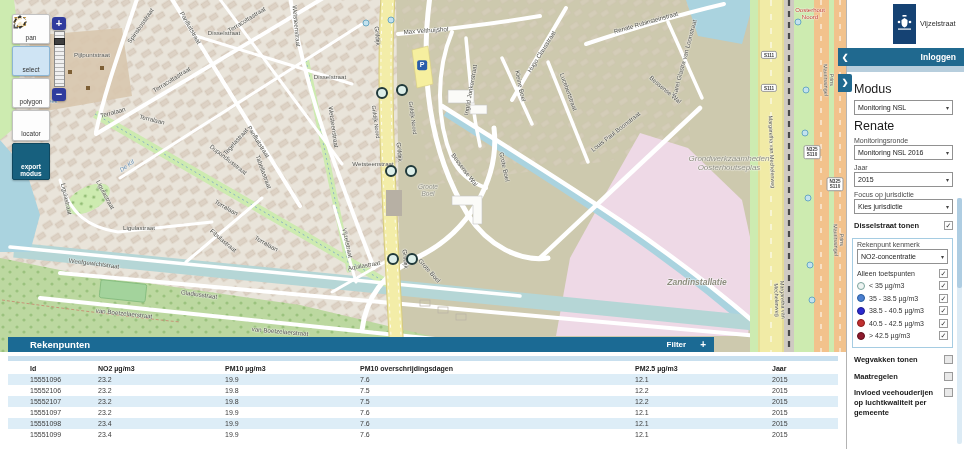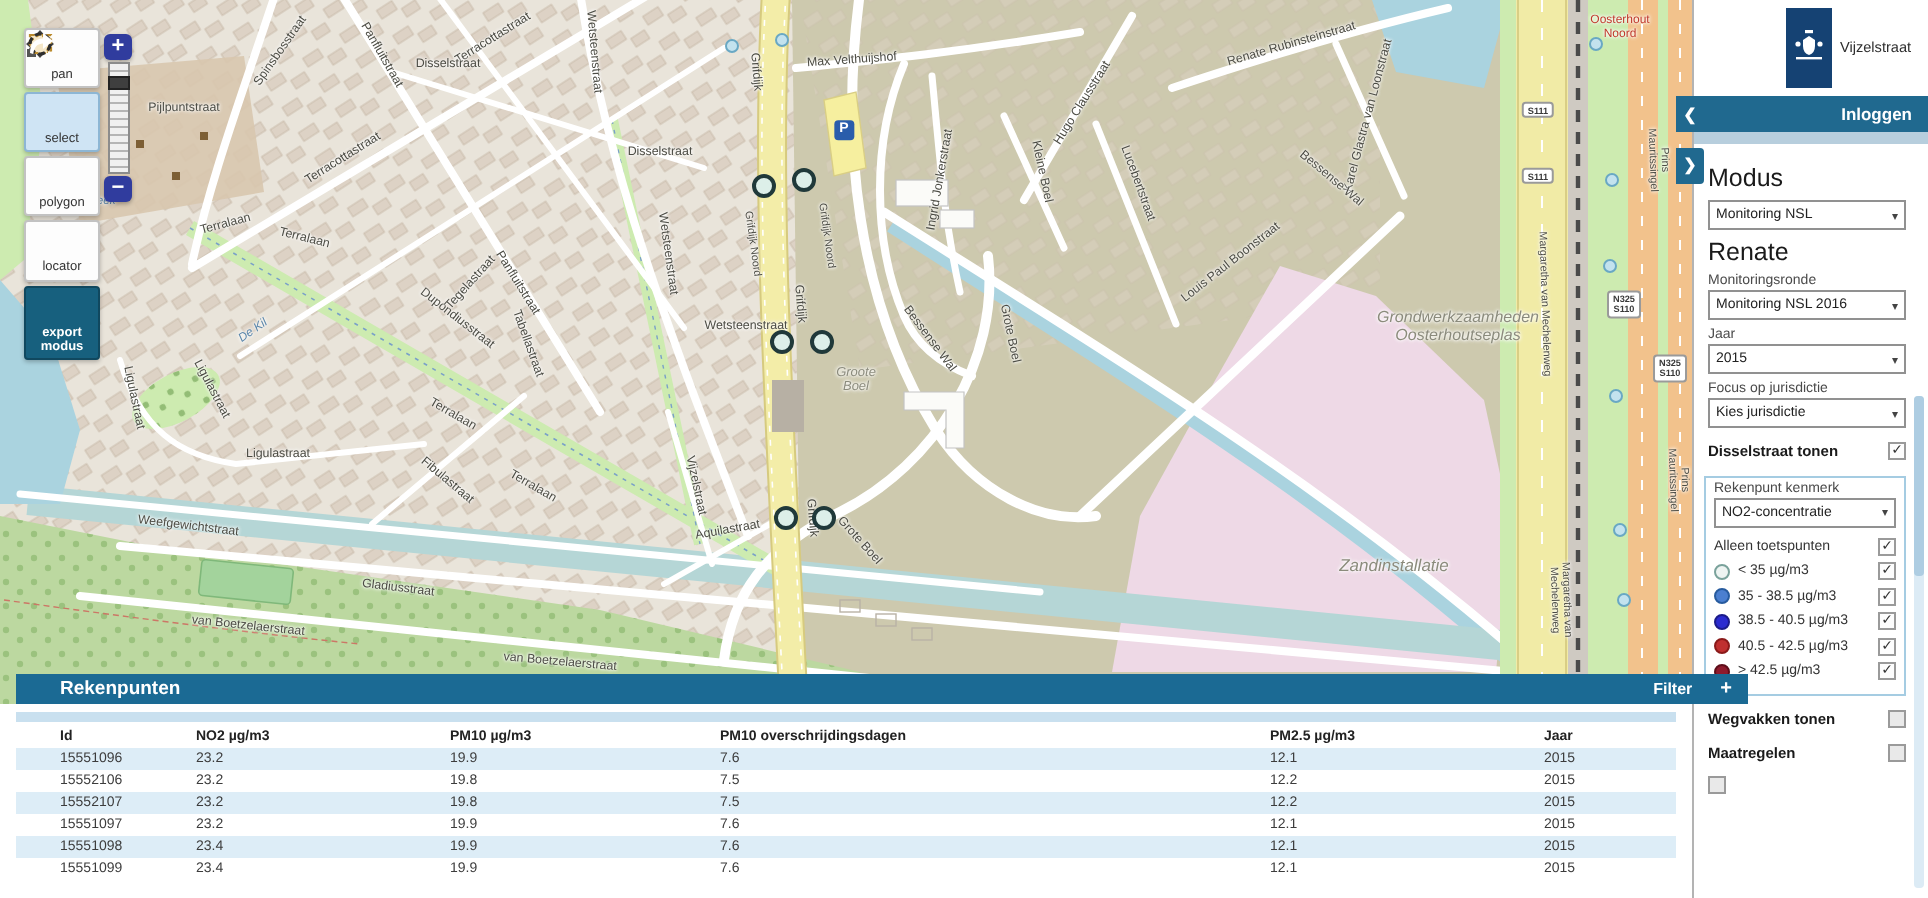--- a/index.html
+++ b/index.html
@@ -64,21 +64,21 @@
   #legend-box{border:1px solid #a5cce2;padding:2px 4px 3px;margin:0 0 2px -2px;}
   .legrow{display:flex;align-items:center;margin:3.5px 0;font-size:7px;color:#333;}
   .legrow .dot{width:6px;height:6px;border-radius:50%;margin-right:4px;border:1.6px solid;flex:0 0 auto;}
   .legrow .llbl{flex:1;}
   #panel-scrollbar{position:absolute;right:2px;top:198px;width:5px;height:246px;background:#dcebf5;border-radius:2px;}
   #panel-scrollbar .thumb{width:5px;height:90px;background:#aecde2;border-radius:2px;}
 
   
   #tablewrap{position:absolute;left:0;top:337px;width:846px;height:112px;}
   #twhite{position:absolute;left:0;top:15px;right:0;bottom:0;background:#fff;}
-  #tbar{position:absolute;left:8px;top:0;width:866px;height:15px;background:#1b6a94;display:flex;align-items:center;justify-content:flex-end;}
+  #tbar{position:absolute;left:8px;top:0;width:706px;height:15px;background:#1b6a94;display:flex;align-items:center;justify-content:flex-end;}
   #ttitle{padding-left:22px;color:#fff;font-weight:bold;font-size:9.5px;}
   #thide{margin-left:auto;color:#fff;font-weight:bold;font-size:8px;cursor:pointer;}
   #texpand{margin-left:14px;margin-right:8px;color:#fff;font-weight:bold;font-size:10px;cursor:pointer;}
   #tstrip{position:absolute;left:8px;top:19px;width:830px;height:5px;background:#c9e0ef;}
   #tbody{position:absolute;left:8px;top:26px;width:830px;}
   .trow{position:relative;height:11px;font-size:7px;color:#3c3c3c;}
   .trow.hdr{font-weight:bold;color:#222;}
   .trow.alt{background:#ddedf7;}
   .tcell{position:absolute;top:1.5px;white-space:nowrap;}
 </style>
@@ -233,21 +233,21 @@
         <div class="ml" style="left: 542px; top: 52px; transform: translate(-50%, -50%) rotate(-58deg);">Hugo Clausstraat</div>
         <div class="ml" style="left: 471px; top: 90px; transform: translate(-50%, -50%) rotate(-80deg);">Ingrid Jonkerstraat</div>
         <div class="ml" style="left: 568px; top: 92px; transform: translate(-50%, -50%) rotate(70deg);">Lucebertstraat</div>
         <div class="ml" style="left: 646px; top: 23px; transform: translate(-50%, -50%) rotate(-16deg);">Renate Rubinsteinstraat</div>
         <div class="ml" style="left: 685px; top: 58px; transform: translate(-50%, -50%) rotate(-75deg);">Karel Glastra van Loonstraat</div>
         <div class="ml" style="left: 616px; top: 132px; transform: translate(-50%, -50%) rotate(-38deg);">Louis Paul Boonstraat</div>
         <div class="ml" style="left: 464px; top: 170px; transform: translate(-50%, -50%) rotate(53deg);">Bessense Wal</div>
         <div class="ml" style="left: 665px; top: 90px; transform: translate(-50%, -50%) rotate(40deg);">Bessense Wal</div>
         <div class="ml area" style="left: 729px; top: 164px; font-size: 8px; transform: translate(-50%, -50%) rotate(0deg);">Grondwerkzaamheden
 Oosterhoutseplas</div>
-        <div class="ml area" style="left: 697px; top: 283px; font-size: 8.5px; transform: translate(-50%, -50%) rotate(0deg);">Zandinstallatie</div>
+        <div class="ml area" style="left: 697px; top: 283px; font-size: 8.5px; transform: translate(-50%, -50%) rotate(0deg); font-weight: bold;">Zandinstallatie</div>
         <div class="ml" style="left: 771px; top: 152px; font-size: 5.4px; transform: translate(-50%, -50%) rotate(88deg);">Margaretha van Mechelenweg</div>
         <div class="ml" style="left: 779px; top: 300px; font-size: 5.4px; transform: translate(-50%, -50%) rotate(88deg);">Margaretha van Mechelenweg</div>
         <div class="ml" style="left: 828px; top: 80px; font-size: 5.4px; transform: translate(-50%, -50%) rotate(88deg);">Prins Mauritssingel</div>
         <div class="ml" style="left: 838px; top: 240px; font-size: 5.4px; transform: translate(-50%, -50%) rotate(88deg);">Prins Mauritssingel</div>
         <div class="ml red" style="left: 810px; top: 14px; font-size: 6px; transform: translate(-50%, -50%) rotate(0deg);">Oosterhout Noord</div>
         <div class="ml parking" style="left: 422px; top: 65px; transform: translate(-50%, -50%) rotate(0deg);">P</div>
       </div>
     <div id="map-shields">
         <div class="shield" style="left: 769px; top: 55px;">S111</div>
         <div class="shield" style="left: 769px; top: 88px;">S111</div>
@@ -419,20 +419,21 @@
       <div id="toggles">
           <div class="cbrow">
             <span class="lbl">Wegvakken tonen</span>
             <span class="cb"></span>
           </div>
           <div class="cbrow">
             <span class="lbl">Maatregelen</span>
             <span class="cb"></span>
           </div>
           <div class="cbrow">
+            <span class="lbl">Invloed veehouderijen op luchtkwaliteit per gemeente</span>
             <span class="cb"></span>
           </div>
         </div>
     </div>
     <div id="panel-scrollbar">
         <div class="thumb"></div>
       </div>
   </div>
 
   <div id="tablewrap">

